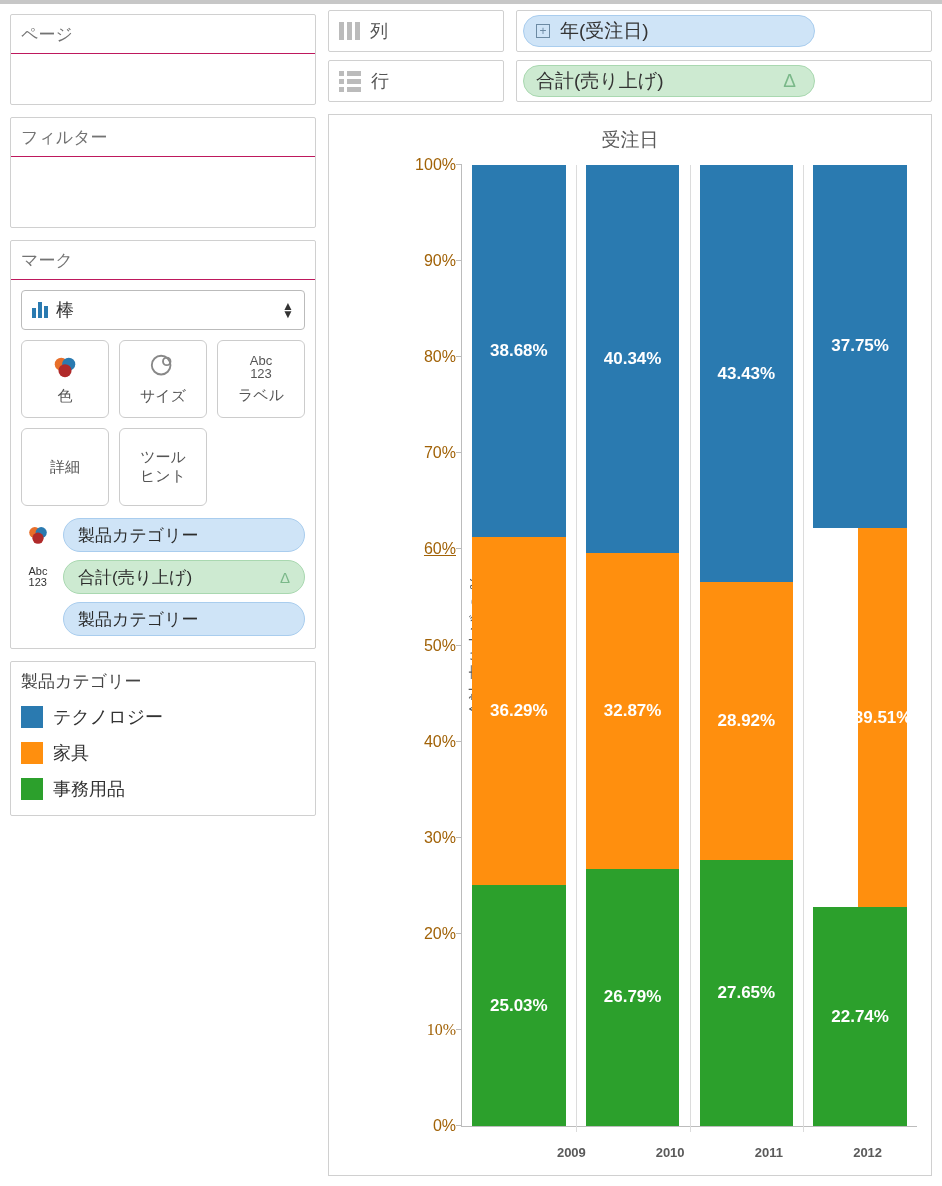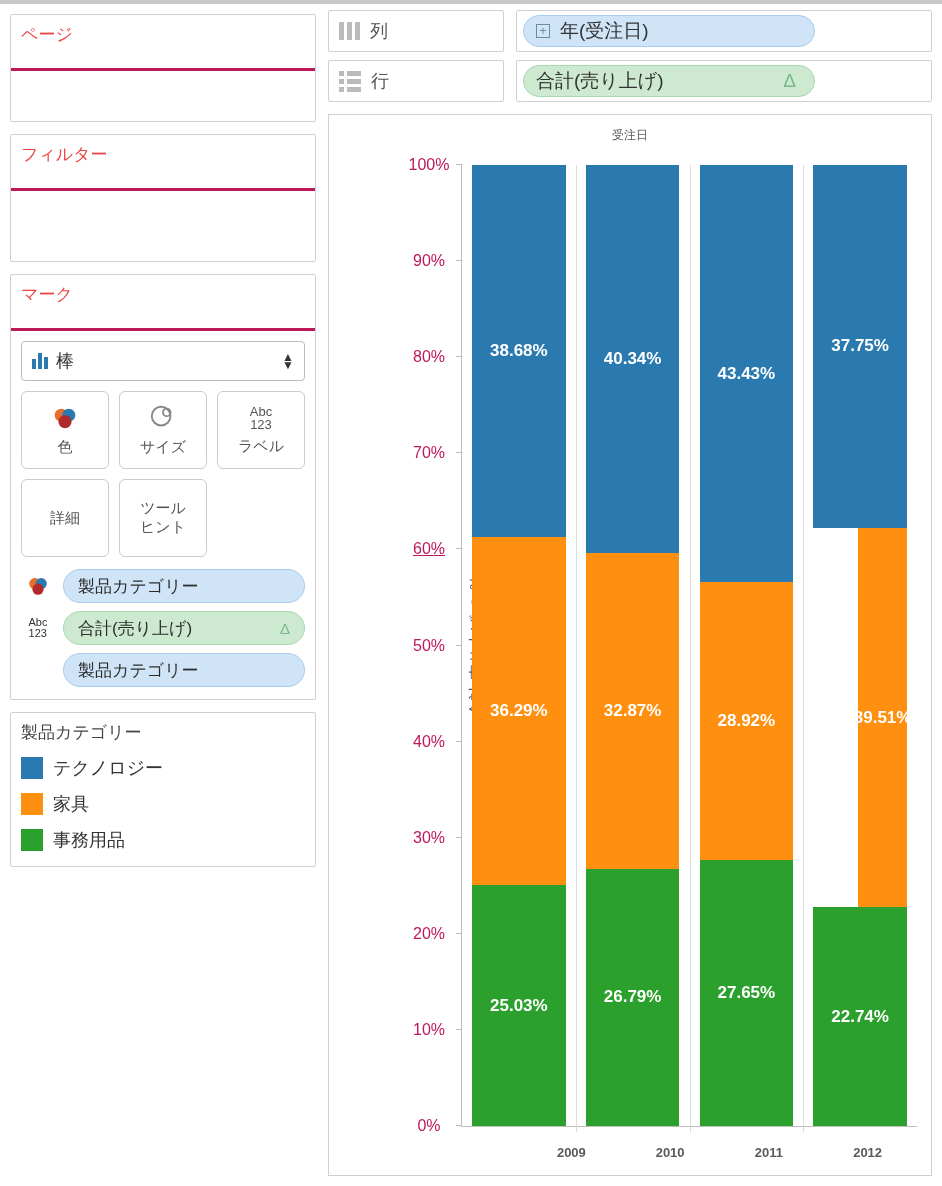--- a/index.html
+++ b/index.html
@@ -26,23 +26,23 @@
   flex-direction: column;
   padding: 6px 10px 10px 6px;
 }
 .card {
   background: #fff;
   border: 1px solid #d0d0d0;
   border-radius: 2px;
 }
 .card-title {
   font-size: 17px;
-  padding: 8px 10px 22px 10px;
-  color: #ef4444;
-  border-bottom: 3px solid #be185d;
+  padding: 8px 10px 7px 10px;
+  color: #737373;
+  border-bottom: 1px solid #be185d;
 }
 .card-body {
   padding: 8px 10px;
 }
 .pages   .card-body { min-height: 50px; }
 .filters .card-body { min-height: 70px; }
 
 
 .mark-select {
   margin: 10px;
@@ -114,28 +114,28 @@
 .shelf-pill-green { background:#cdead1; border:1px solid #a9d8b0; width: 292px; justify-content:space-between;}
 .cols-icon, .rows-icon { display:inline-flex; gap:3px;}
 .cols-icon span{width:5px;height:18px;background:#bbb;display:inline-block;}
 .rows-icon { flex-direction:column; gap:3px;}
 .rows-icon span{display:flex;gap:3px;}
 .rows-icon i{width:5px;height:5px;background:#bbb;display:inline-block;}
 .rows-icon i.long{width:14px;}
 
 
 .chart-card { flex:1; border:1px solid #d0d0d0; background:#fff; position:relative; }
-.chart-title { text-align:center; font-size:12px; color:#5a5a5a; padding:12px 0 6px 0;}
+.chart-title { text-align:center; font-size:19px; color:#5a5a5a; padding:12px 0 6px 0;}
 .chart-area { position:absolute; left:72px; right:14px; top:50px; bottom:48px; }
 .y-label { position:absolute; left:6px; top:50%; transform: translateY(-50%) rotate(-90deg); transform-origin:center; font-size:16px; color:#5a5a5a; white-space:nowrap;}
 .plot {
   position:absolute; left:60px; right:0; top:0; bottom:0;
   border-left:1px solid #bcbcbc; border-bottom:1px solid #bcbcbc;
 }
-.ytick { position:absolute; left:-60px; width:54px; text-align:center; font-size:16px; color:#be185d; transform:translateY(50%);}
+.ytick { position:absolute; left:-60px; width:54px; text-align:right; font-size:16px; color:#a16207; transform:translateY(50%);}
 .ytick-mark { position:absolute; left:-6px; width:6px; height:1px; background:#bcbcbc; }
 .bars-wrap { position:absolute; inset:0; display:flex; }
 .bar-col { flex:1; display:flex; justify-content:center; align-items:flex-end; position:relative;}
 .bar { width: 82%; height:100%; display:flex; flex-direction:column; }
 .seg { display:flex; align-items:center; justify-content:center; color:#fff; font-size:17px; font-weight:600;}
 .seg-t { background:#2a7ab0; }
 .seg-f { background:#ff8f0e; }
 .seg-o { background:#2ca02c; }
 .xaxis { position:absolute; left:60px; right:0; bottom:-34px; display:flex;}
 .xtick { flex:1; text-align:center; font-size:13px; font-weight:600; color:#5a5a5a; }
@@ -334,21 +334,21 @@
             </div>
           </div>
         <div class="xaxis" id="xaxis">
             <div class="xtick">2009</div>
             <div class="xtick">2010</div>
             <div class="xtick">2011</div>
             <div class="xtick">2012</div>
           </div>
       <div class="ytick" style="bottom: 0%;">0%</div>
           <div class="ytick-mark" style="bottom: 0%;"></div>
-          <div class="ytick" style="bottom: 10%;">10%</div>
+          <div class="ytick" style="bottom: 10%; font-family: Liberation Serif, serif;">10%</div>
           <div class="ytick-mark" style="bottom: 10%;"></div>
           <div class="ytick" style="bottom: 20%;">20%</div>
           <div class="ytick-mark" style="bottom: 20%;"></div>
           <div class="ytick" style="bottom: 30%;">30%</div>
           <div class="ytick-mark" style="bottom: 30%;"></div>
           <div class="ytick" style="bottom: 40%;">40%</div>
           <div class="ytick-mark" style="bottom: 40%;"></div>
           <div class="ytick" style="bottom: 50%;">50%</div>
           <div class="ytick-mark" style="bottom: 50%;"></div>
           <div class="ytick" style="bottom: 60%; text-decoration: underline;">60%</div>

